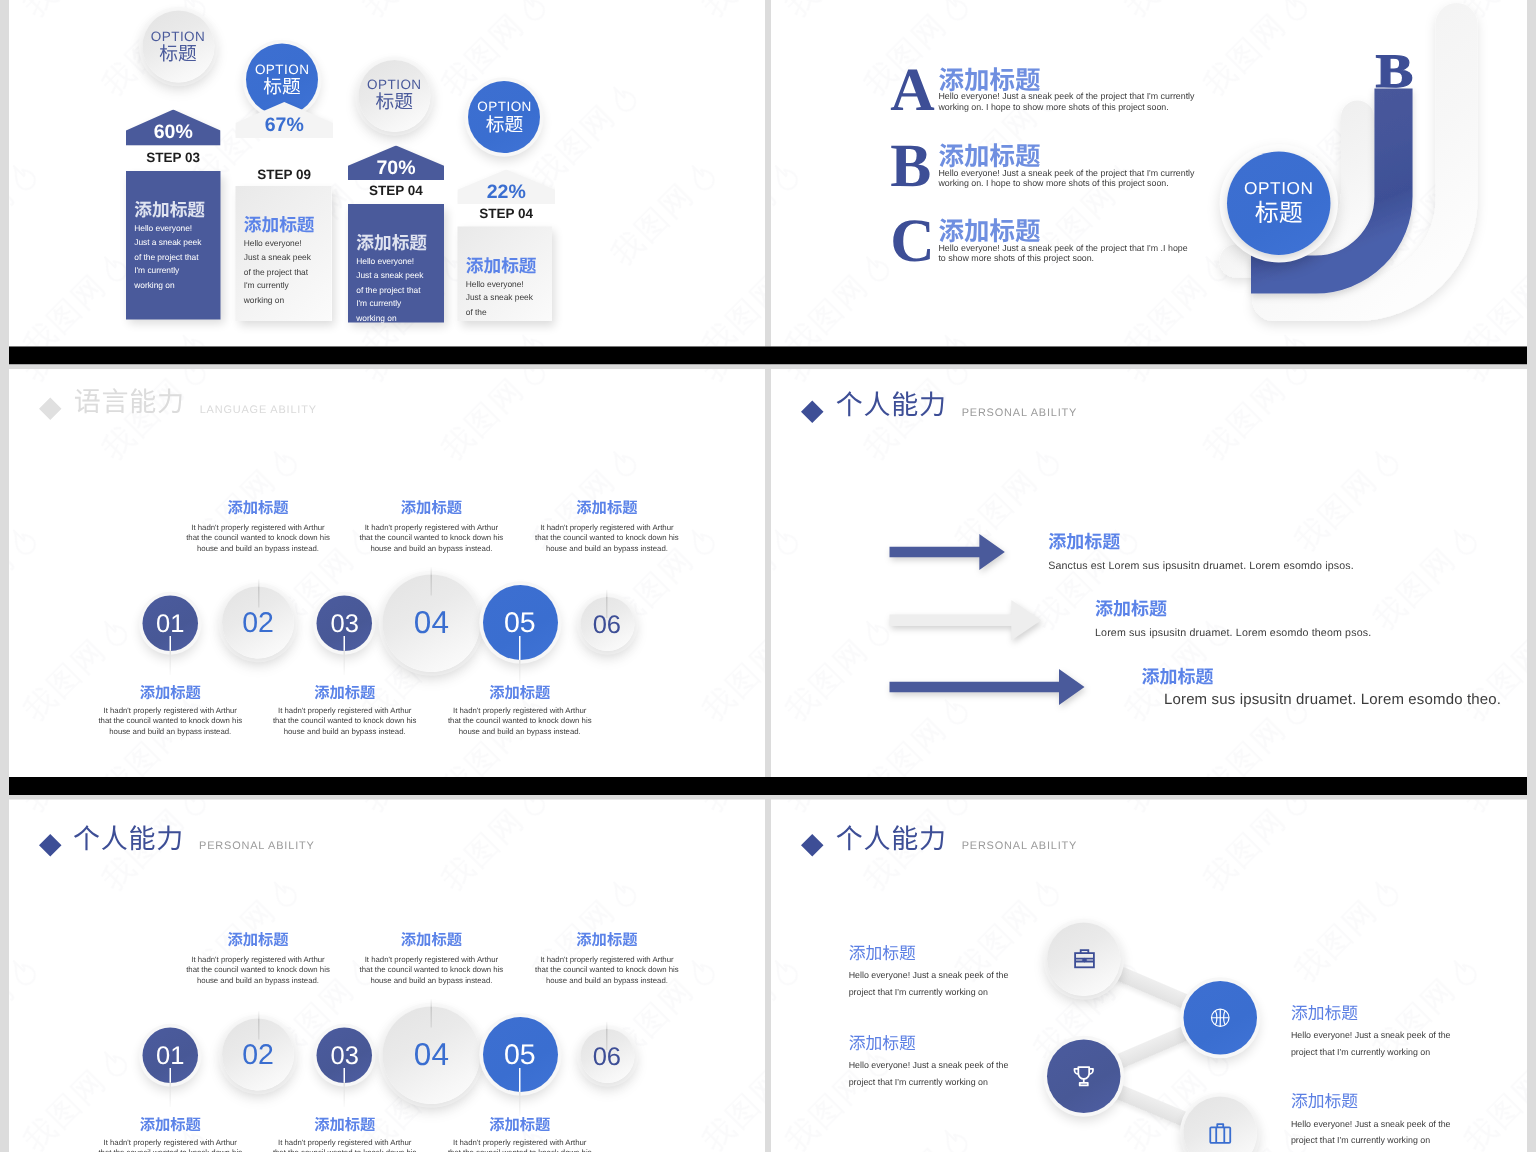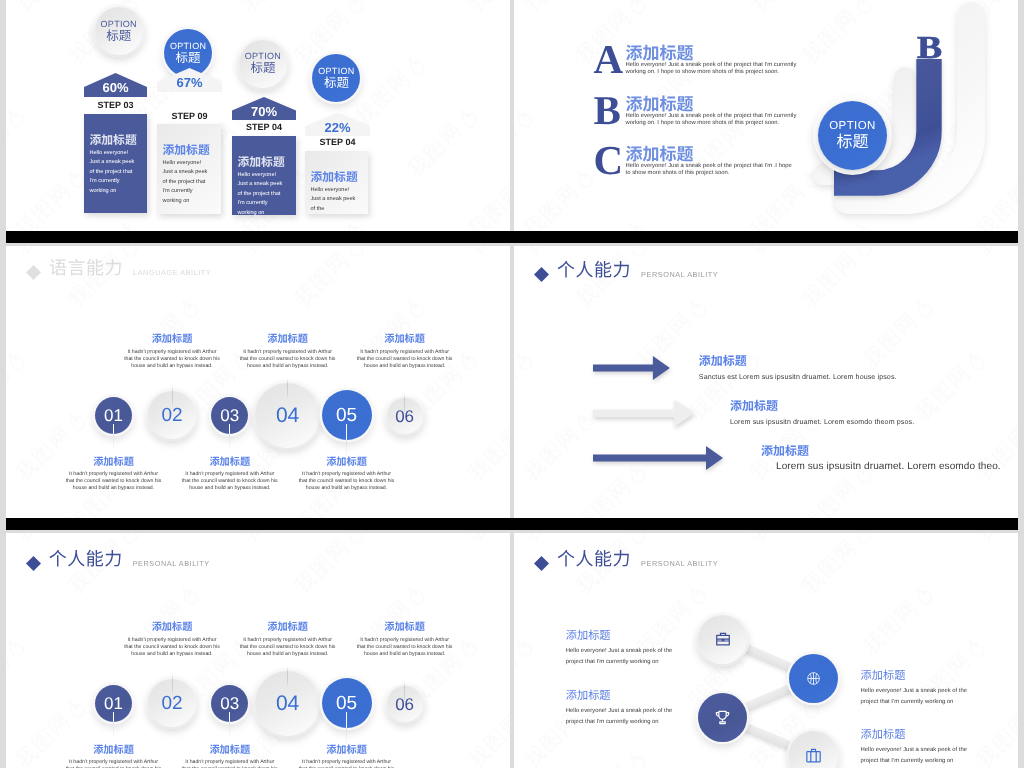--- a/index.html
+++ b/index.html
@@ -275,21 +275,21 @@
         </svg>
 <span class="hcn cn" style="font-size:18px;line-height:18px;color:#3d4e96;letter-spacing:0.5px;">个人能力</span>
 <span class="hen" style="font-size:7.3px;color:#9b9b9b;margin-left:10px;letter-spacing:.55px;">PERSONAL ABILITY</span>
 </div>
 <div class="arrow" style="left:79.2px;top:113.4px;width:76.9px;height:24px;">
 <svg width="76.9" height="24" viewBox="0 0 76.9 24" style="position:absolute;left:0;top:0;overflow:visible;">
           <polygon points="0,8.5 59.9,8.5 59.9,0 76.9,12.0 59.9,24 59.9,15.5 0,15.5" fill="#4a5a9b" style="filter:drop-shadow(1px 2px 2px rgba(0,0,0,.18))"></polygon>
         </svg>
 </div>
 <div class="ar-title cn" style="left:184.8px;top:112.0px;font-size:12px;line-height:13px;color:#5b83e8;">添加标题</div>
-<div class="ar-body" style="left:184.8px;top:129.0px;font-size:7.1px;line-height:10px;white-space:nowrap;letter-spacing:0.1px;">Sanctus est Lorem sus  ipsusitn druamet. Lorem house ipsos.</div>
+<div class="ar-body" style="left:184.8px;top:129.0px;font-size:7.1px;line-height:10px;white-space:nowrap;letter-spacing:0.1px;">Sanctus est Lorem sus  ipsusitn druamet. Lorem esomdo ipsos.</div>
 <div class="arrow" style="left:79.4px;top:156.5px;width:101.2px;height:27px;">
 <svg width="101.2" height="27" viewBox="0 0 101.2 27" style="position:absolute;left:0;top:0;overflow:visible;">
           <polygon points="0,9.7 81.2,9.7 81.2,0 101.2,13.5 81.2,27 81.2,17.3 0,17.3" fill="#eeeeee" style="filter:drop-shadow(1px 2px 2px rgba(0,0,0,.18))"></polygon>
         </svg>
 </div>
 <div class="ar-title cn" style="left:216.0px;top:157.0px;font-size:12px;line-height:13px;color:#5b83e8;">添加标题</div>
 <div class="ar-body" style="left:216.0px;top:174.0px;font-size:7.1px;line-height:10px;white-space:nowrap;letter-spacing:0.1px;">Lorem sus  ipsusitn druamet. Lorem esomdo theom psos.</div>
 <div class="arrow" style="left:78.8px;top:203.0px;width:130.0px;height:24px;">
 <svg width="130.0" height="24" viewBox="0 0 130.0 24" style="position:absolute;left:0;top:0;overflow:visible;">
           <polygon points="0,8.5 113.0,8.5 113.0,0 130.0,12.0 113.0,24 113.0,15.5 0,15.5" fill="#4a5a9b" style="filter:drop-shadow(1px 2px 2px rgba(0,0,0,.18))"></polygon>

